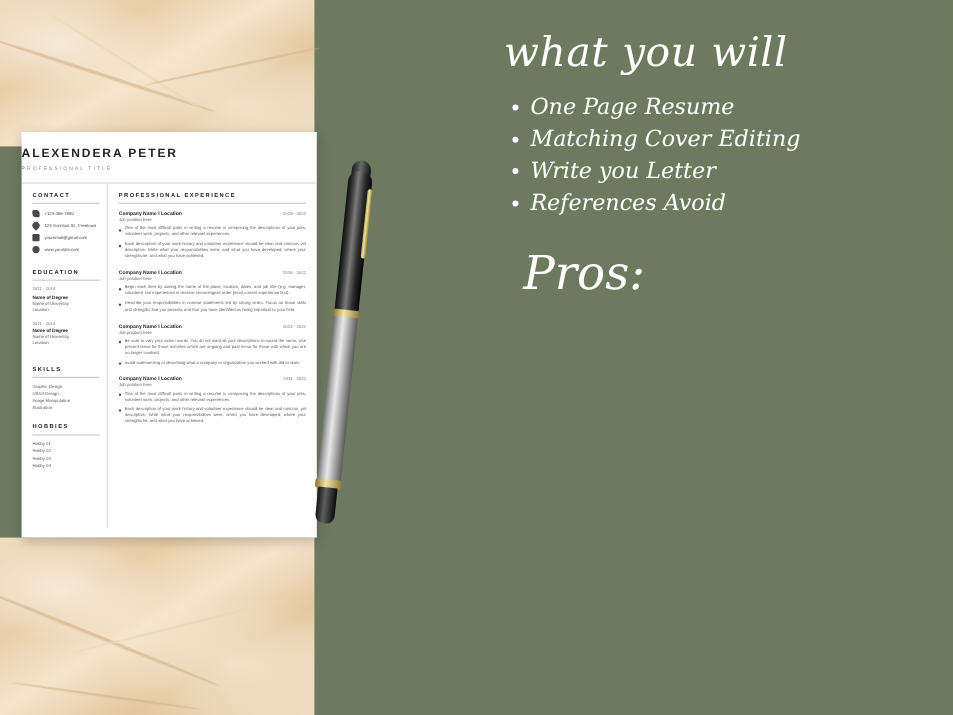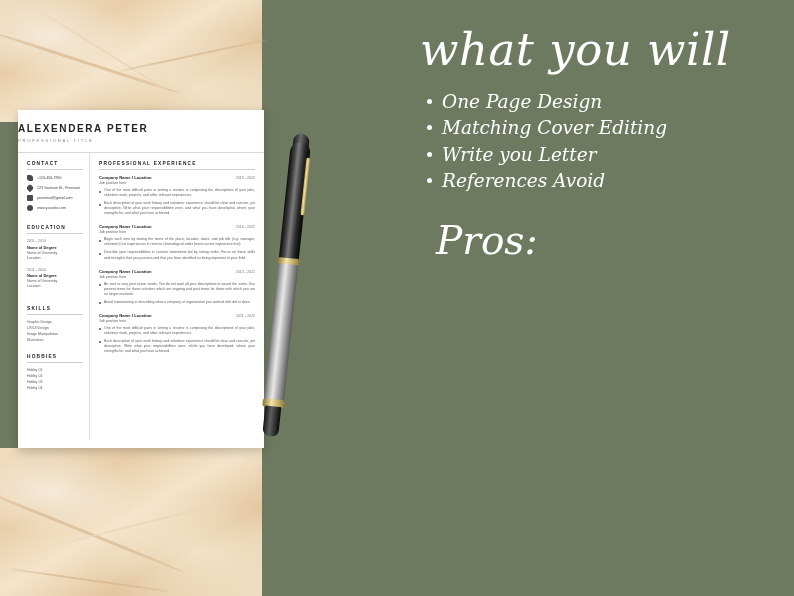--- a/index.html
+++ b/index.html
@@ -239,21 +239,21 @@
   .right {
     position: absolute;
     left: 420px;
     top: 26px;
     width: 352px;
   }
   .headline {
     font-family: "DejaVu Serif", serif;
     font-style: italic;
     color: #ffffff;
-    font-size: 45px;
+    font-size: 34px;
     line-height: 1.06;
     letter-spacing: 0.5px;
     margin: 0 0 16px 0;
     font-weight: 400;
   }
   .headline .l2 { display: block; }
   ul.bullets {
     list-style: none;
     margin: 0;
     padding: 0 0 0 22px;
@@ -457,21 +457,21 @@
     <div class="ring2"></div>
     <div class="end"></div>
   </div>
 
   <div class="right">
     <h1 class="headline">
       <span>what you will</span>
     </h1>
 
     <ul class="bullets">
-      <li>One Page Design</li>
+      <li>One Page Resume</li>
       <li>Matching Cover Editing</li>
       <li>Write you Letter</li>
       <li>References Avoid</li>
     </ul>
 
     <div class="pros-title">Pros:</div>
 
   </div>
 
 </div>

